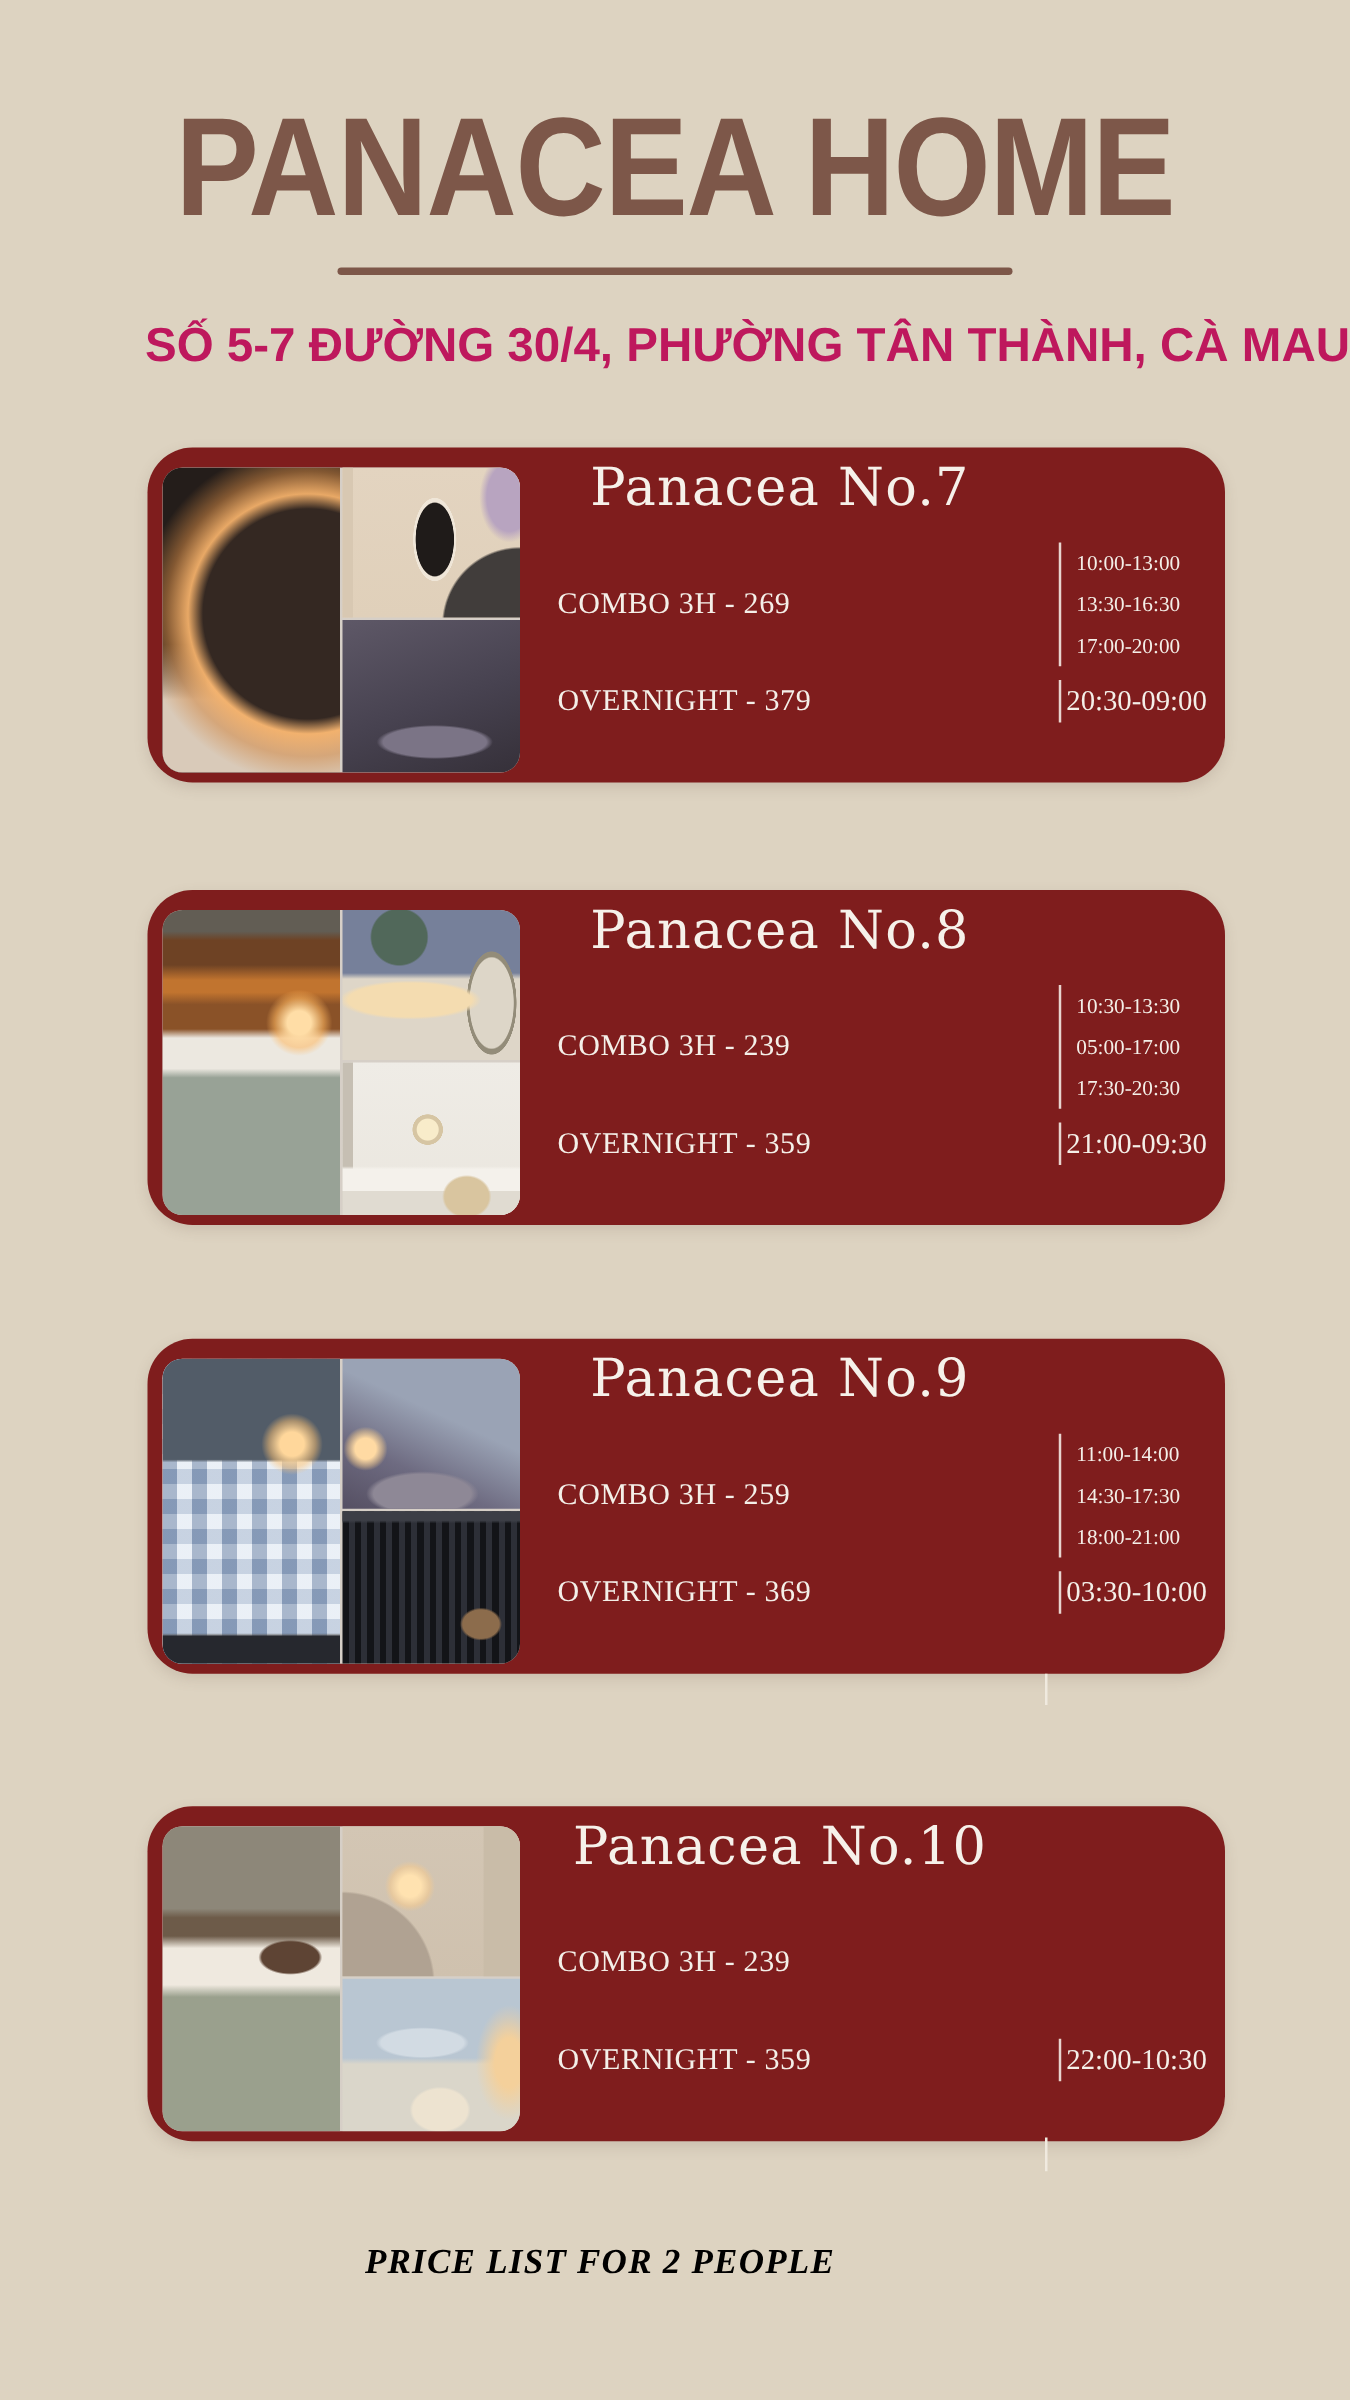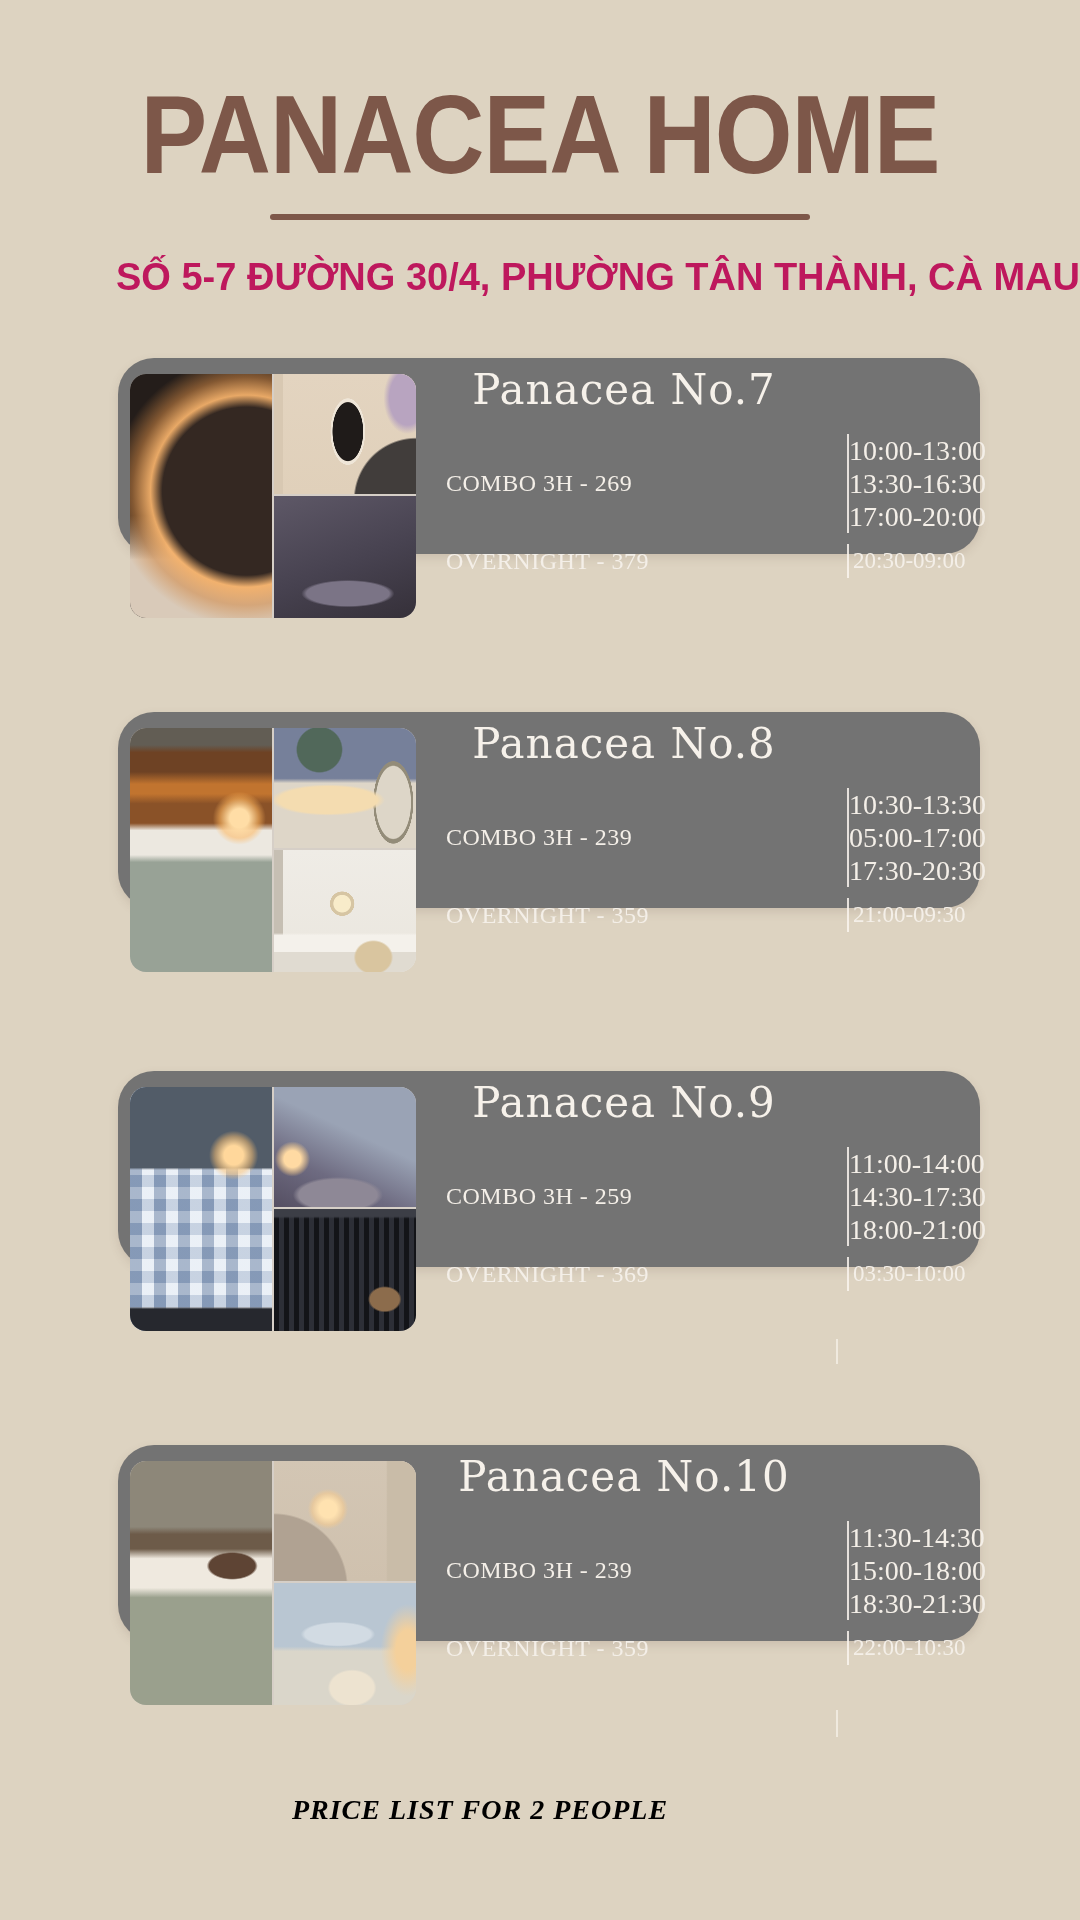--- a/index.html
+++ b/index.html
@@ -10,33 +10,33 @@
   .main-title{position:absolute;top:70px;left:0;width:100%;text-align:center;
     font-family:"Liberation Sans",sans-serif;font-weight:bold;font-size:100px;
     letter-spacing:-1px;color:#7d5749;transform:scaleY(1.12);transform-origin:top center;white-space:nowrap;}
   .title-divider{position:absolute;top:214px;left:270px;width:540px;height:6px;
     background:#7d5749;border-radius:3px;}
   .address{position:absolute;top:256px;left:0;width:100%;text-align:right;
     font-family:"Liberation Sans",sans-serif;font-weight:bold;font-size:38px;
     color:#be185d;letter-spacing:0px;white-space:nowrap;}
 
   
-  .room-card{position:absolute;left:118px;width:862px;height:196px;background:#737373;
+  .room-card{position:absolute;left:118px;width:862px;height:268px;background:#7f1d1d;
     border-radius:36px;box-shadow:0 4px 10px rgba(122,100,88,.18);}
   .card-1{top:358px;} .card-2{top:712px;} .card-3{top:1071px;} .card-4{top:1445px;}
 
   .room-title{position:absolute;left:256px;top:7px;width:500px;text-align:center;
     font-family:"DejaVu Serif",serif;font-size:42px;line-height:50px;color:#f6f1ea;letter-spacing:1px;}
 
   .combo-label,.overnight-label{position:absolute;left:328px;font-size:24px;line-height:30px;
     color:#f4efe8;letter-spacing:.5px;white-space:nowrap;}
   .combo-label{top:110px;} .overnight-label{top:188px;}
 
   .combo-times{position:absolute;left:729px;top:76px;border-left:2px solid rgba(250,245,238,.85);
-    padding-left:0;font-size:28px;line-height:33px;color:#f4efe8;white-space:nowrap;}
+    padding-left:12px;font-size:17px;line-height:33px;color:#f4efe8;white-space:nowrap;}
   .overnight-time{position:absolute;left:729px;top:186px;border-left:2px solid rgba(250,245,238,.85);
     padding-left:4px;font-size:23px;line-height:34px;color:#f4efe8;white-space:nowrap;}
 
   
   .collage{position:absolute;left:12px;top:16px;width:286px;height:244px;border-radius:16px;
     overflow:hidden;display:grid;grid-template-columns:142px 142px;grid-template-rows:120px 122px;
     gap:2px;background:#d6cfc7;}
   .tile{width:100%;height:100%;}
   .tile-left{grid-row:1 / span 2;}
 
@@ -174,25 +174,20 @@
   <div class="stray-line stray-3"></div>
 
   <div class="room-card card-4">
     <div class="collage">
       <div class="tile tile-left r4"></div>
       <div class="tile tile-top r4"></div>
       <div class="tile tile-bottom r4"></div>
     </div>
     <div class="room-title">Panacea No.10</div>
     <div class="combo-label">COMBO 3H - 239</div>
-    <div class="combo-times">
-      <div>11:30-14:30</div>
-      <div>15:00-18:00</div>
-      <div>18:30-21:30</div>
-    </div>
     <div class="overnight-label">OVERNIGHT - 359</div>
     <div class="overnight-time">22:00-10:30</div>
   </div>
   <div class="stray-line stray-4"></div>
 
   <div class="footer-note">PRICE LIST FOR 2 PEOPLE</div>
 
 </div>
 
 </body></html>

